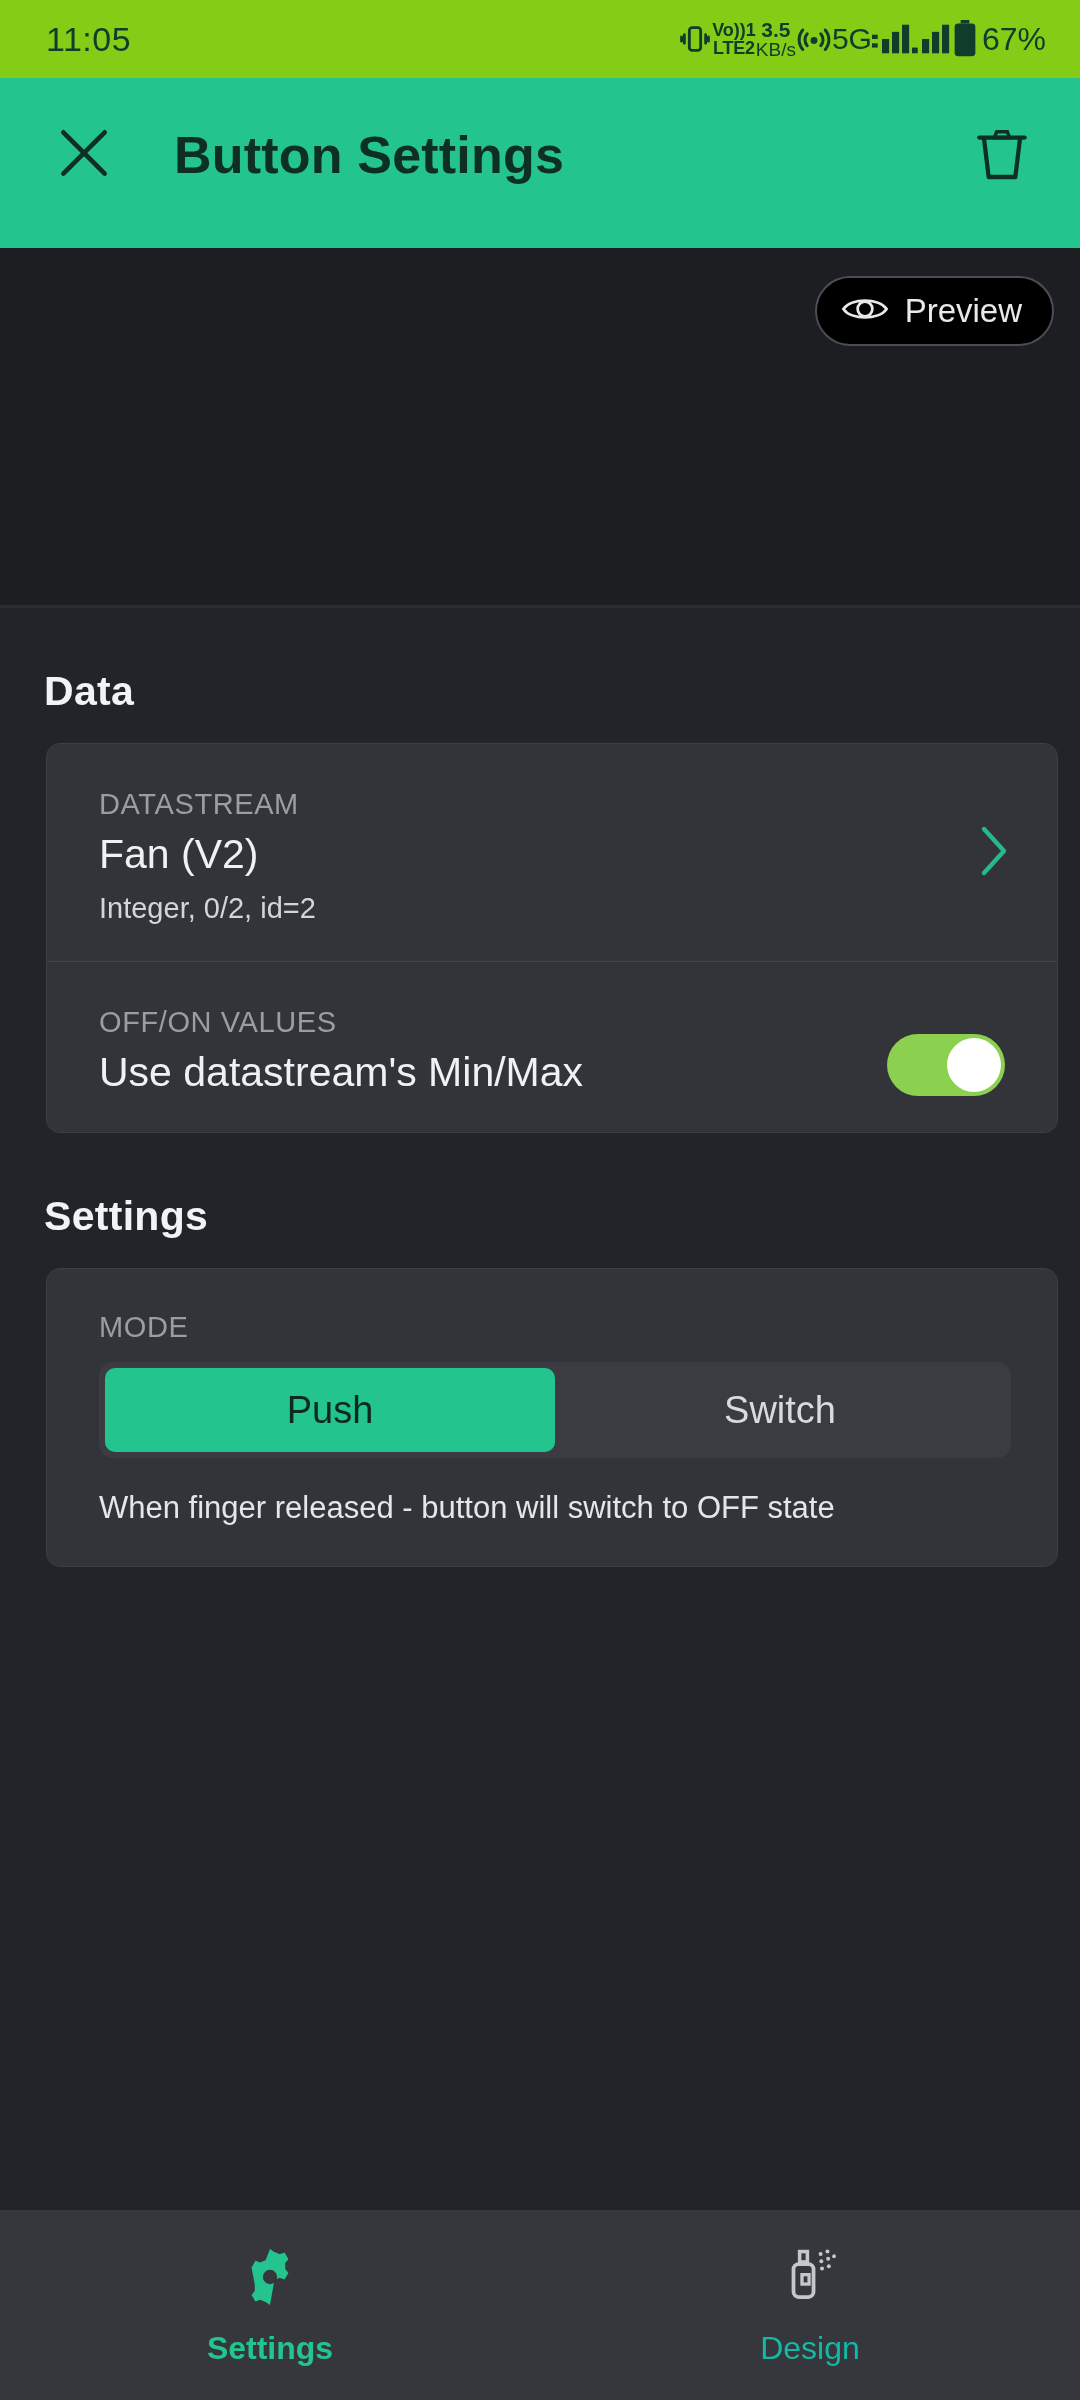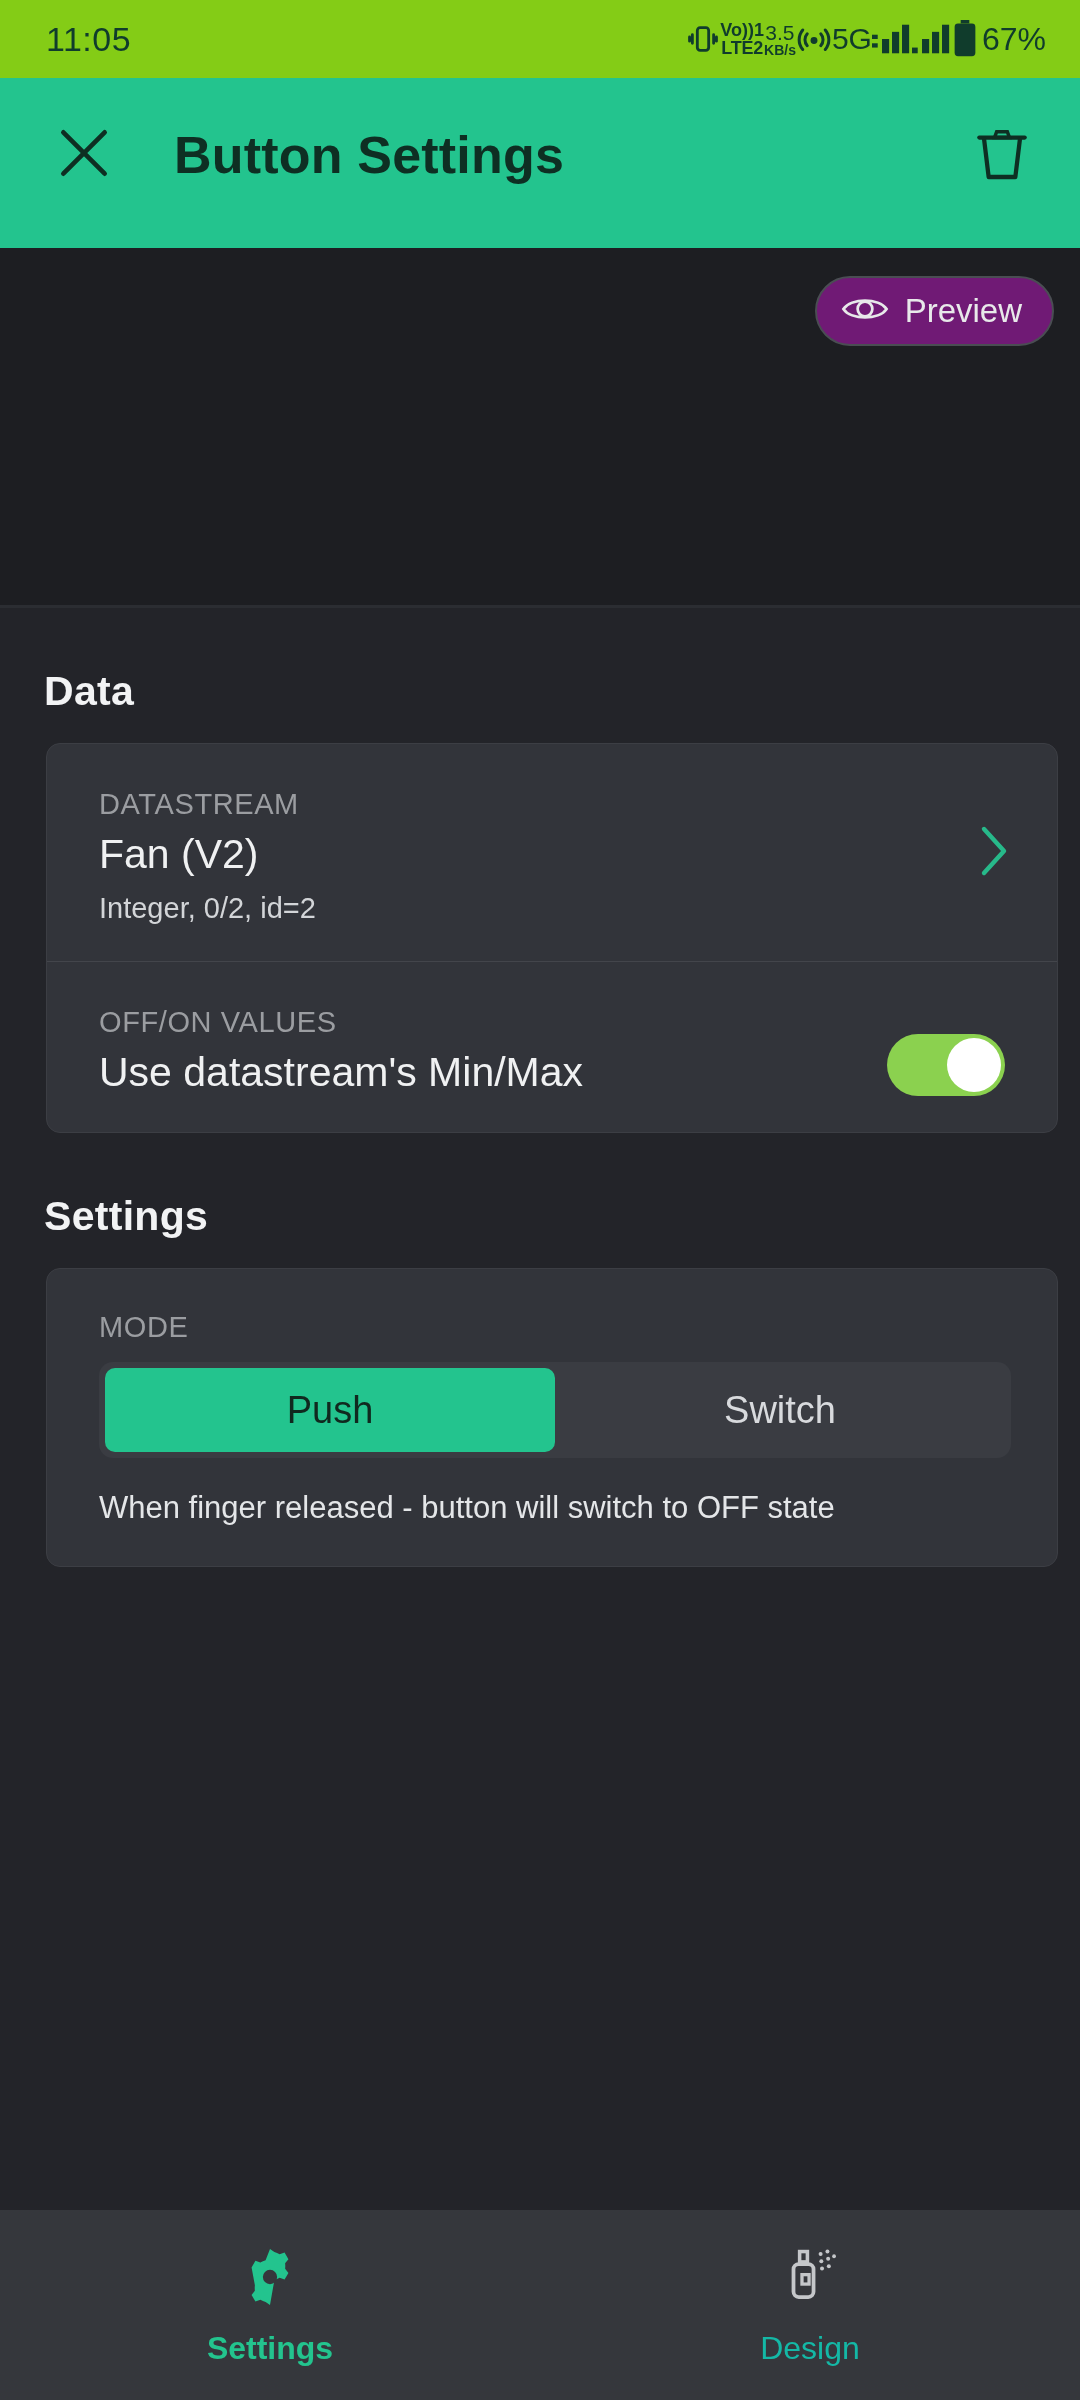--- a/index.html
+++ b/index.html
@@ -16,22 +16,22 @@
     height:78px; background:#84cc16; color:#0d3a2a;
     display:flex; align-items:center; justify-content:space-between;
     padding:0 34px 0 46px; flex:none;
   }
   .status-time { font-size:34px; font-weight:400; letter-spacing:.5px; color:#103c2c; }
   .status-right { display:flex; align-items:center; gap:0; }
   .sb-ico { display:flex; align-items:center; }
   .sb-stack { display:flex; flex-direction:column; align-items:center; line-height:1.0; }
   .sb-line1 { font-size:18px; font-weight:700; color:#103c2c; }
   .sb-line2 { font-size:18px; font-weight:700; color:#103c2c; letter-spacing:-.2px;}
-  .sb-net1 { font-size:21px; font-weight:400; color:#103c2c; }
-  .sb-net2 { font-size:14px; font-weight:700; color:#103c2c; }
+  .sb-net1 { font-size:21px; font-weight:700; color:#103c2c; }
+  .sb-net2 { font-size:19px; font-weight:400; color:#103c2c; }
   .sb-5g { font-size:30px; font-weight:400; color:#103c2c; }
   .sb-batt { font-size:32px; font-weight:400; color:#103c2c; margin-left:4px;}
 
   
   .appbar {
     height:170px; background:#23C48E; flex:none;
     display:flex; align-items:center; padding:0 40px 16px 46px;
   }
   .appbar-title {
     font-size:52px; font-weight:700; color:#0e2f23;
@@ -47,21 +47,21 @@
   }
   .preview-button {
     width:512px; height:340px;
     border:4px solid #1E9FE3; border-radius:250px/170px;
     display:flex; align-items:center; justify-content:center;
     background:transparent;
   }
   .preview-button-label { color:#27A8EA; font-size:48px; font-weight:500; letter-spacing:1px; }
   .preview-pill {
     position:absolute; right:26px; top:28px;
-    background:#701a75; border:2px solid #4a4d53; border-radius:44px;
+    background:#000000; border:2px solid #4a4d53; border-radius:44px;
     height:70px; padding:0 30px 0 24px;
     display:flex; align-items:center; gap:16px;
   }
   .preview-pill-label { color:#e8e9ea; font-size:33px; font-weight:400; }
 
   
   .body { flex:1; background:#232429; padding:0 22px; overflow:hidden; }
   .section-title {
     color:#f2f3f4; font-size:41px; font-weight:700;
     margin:60px 0 28px 22px; letter-spacing:.3px;

